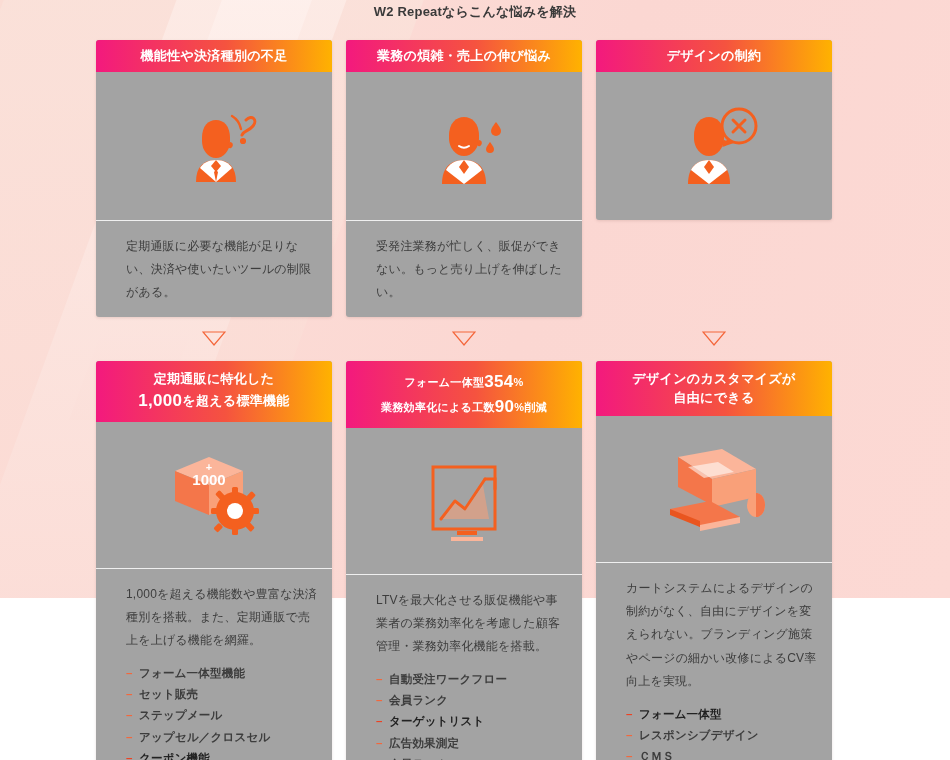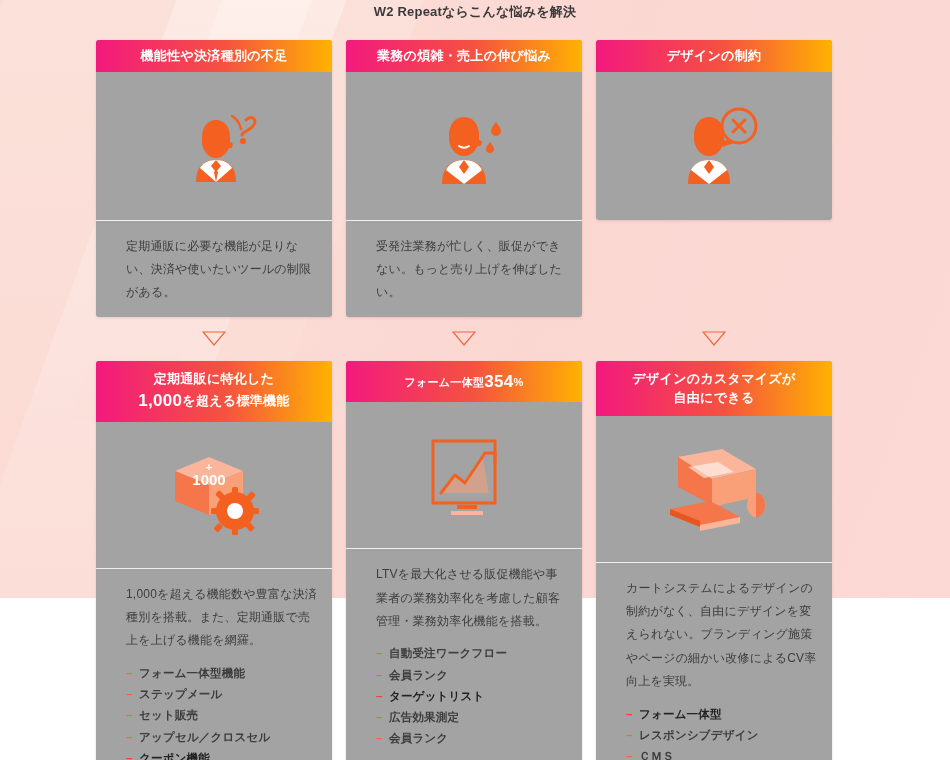--- a/index.html
+++ b/index.html
@@ -314,34 +314,37 @@
                   <rect x="37" y="5" width="6" height="8" rx="1.5" transform="rotate(45 40 9)"></rect>
                   <rect x="5" y="37" width="6" height="8" rx="1.5" transform="rotate(45 8 40)"></rect>
                 </g>
               </g>
             </svg>
           </div>
           <div class="card-body lower">
             <div>1,000を超える機能数や豊富な決済種別を搭載。また、定期通販で売上を上げる機能を網羅。</div>
             <ul class="bullets">
               <li>フォーム一体型機能</li>
+              <li>セット販売</li>
               <li>ステップメール</li>
-              <li>セット販売</li>
               <li>アップセル／クロスセル</li>
               <li class="strong">クーポン機能</li>
             </ul>
           </div>
         </div>
       </div>
 
       <div class="col">
         <div class="card">
           <div class="card-head two-line">
             <div>
               <span class="sm">フォーム一体型</span><span class="big">354</span><span class="sm">%</span>
+            </div>
+            <div>
+              <span class="sm">業務効率化による工数</span><span class="big">90</span><span class="sm">%削減</span>
             </div>
           </div>
           <div class="illus illus-tall">
             <svg width="130" height="120" viewBox="0 0 130 120">
               <g transform="translate(28,20)">
                 <path d="M6 6h62v62H6z" fill="none" stroke="#f4601f" stroke-width="3"></path>
                 <path d="M14 58l14-18 10 8 20-30" fill="none" stroke="#f4601f" stroke-width="3" stroke-linecap="round" stroke-linejoin="round"></path>
                 <path d="M58 18h10v10" fill="none" stroke="#f4601f" stroke-width="3" stroke-linecap="round"></path>
                 <path d="M16 58l12-16 10 8 18-26 6 34z" fill="#f9a079" opacity=".55"></path>
                 <path d="M30 70h20v4H30z" fill="#f4601f"></path>

